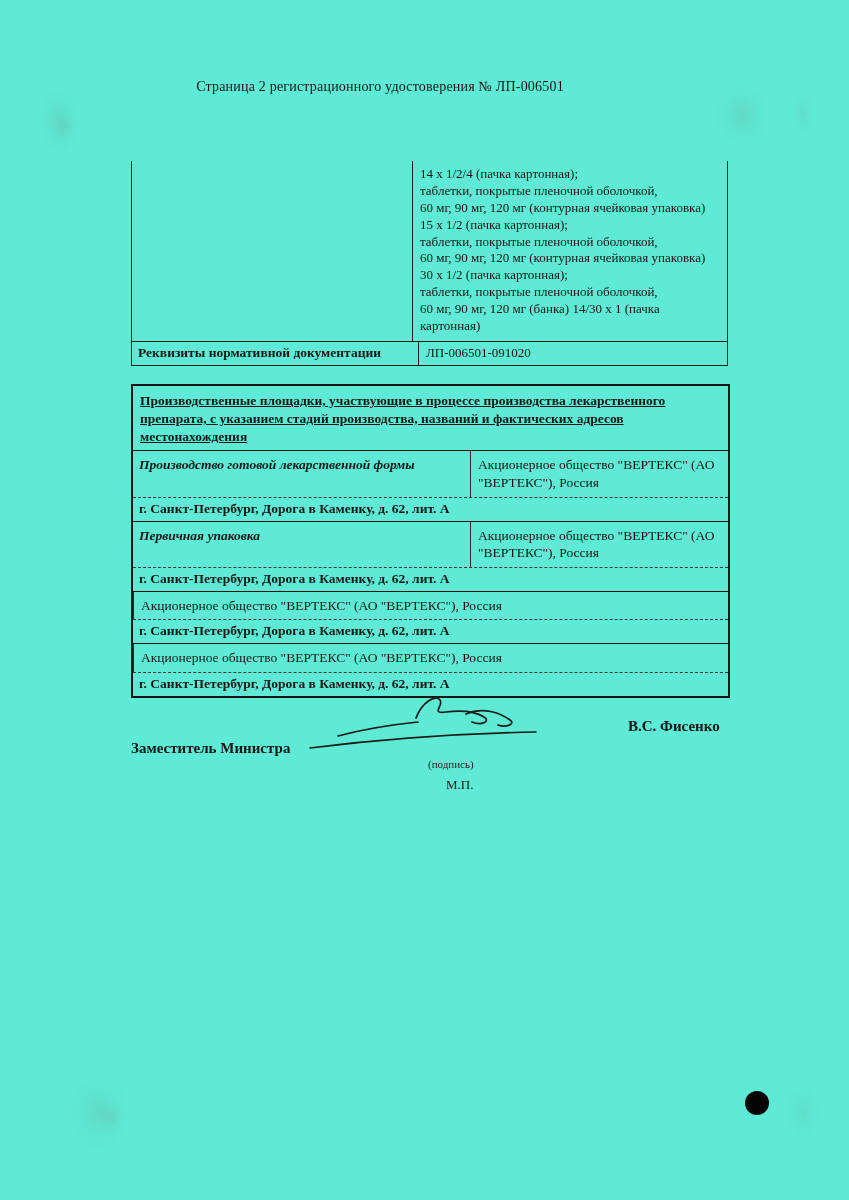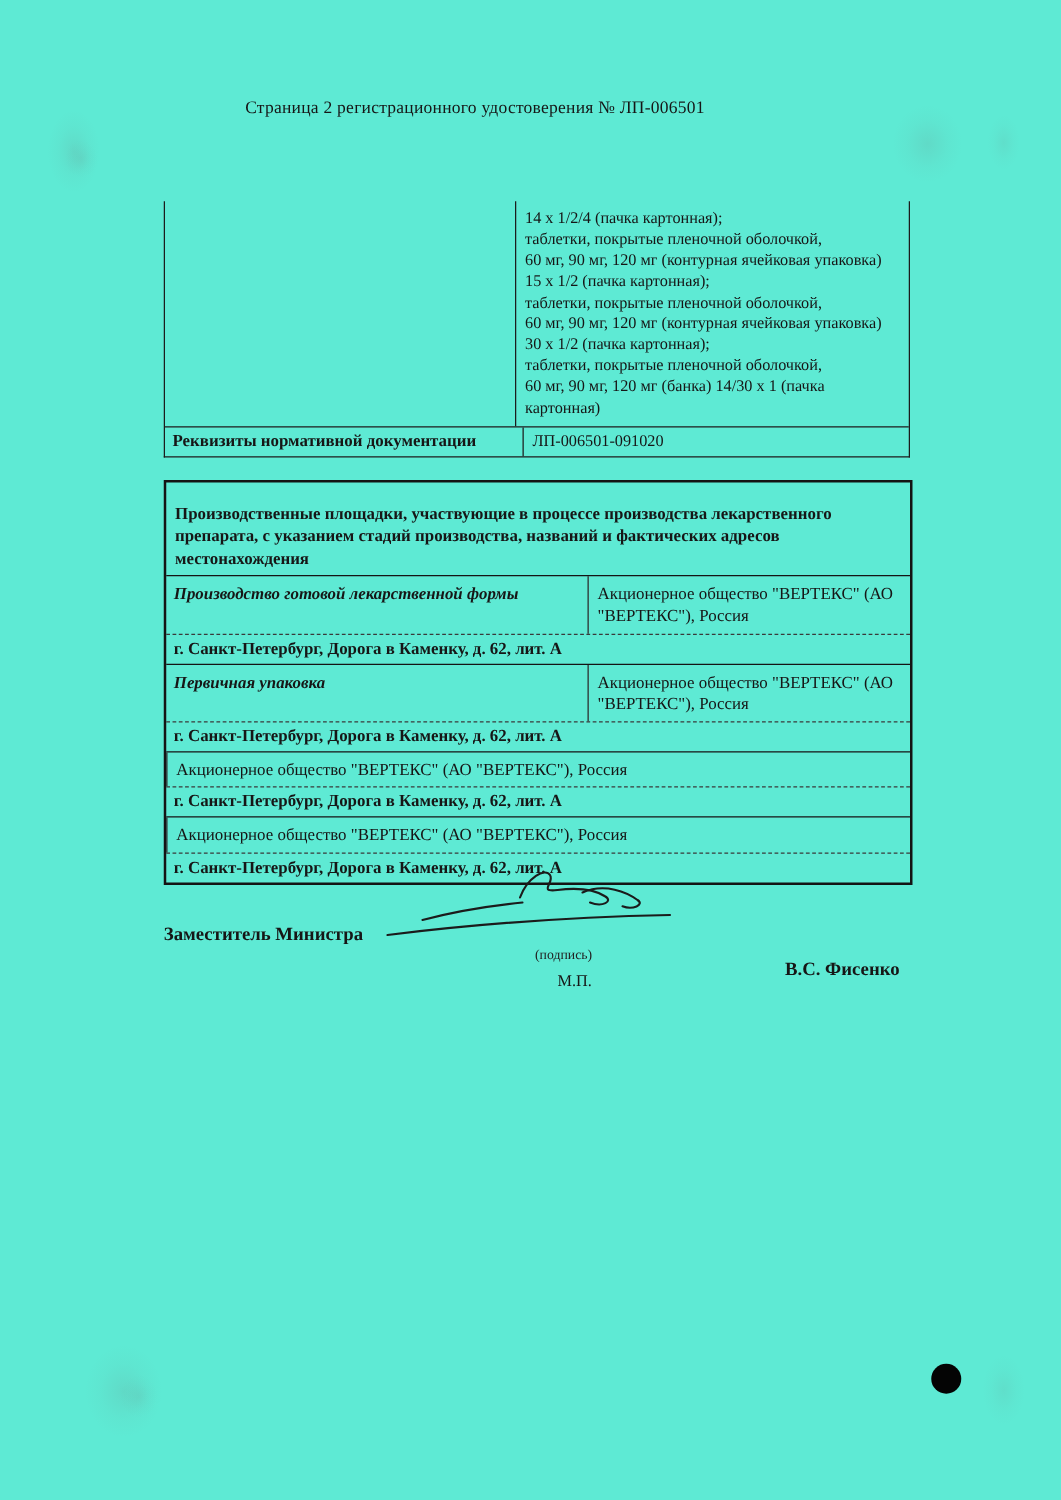--- a/index.html
+++ b/index.html
@@ -46,43 +46,44 @@
   .t1-req-label{width:280px;flex:0 0 280px;font-weight:bold;font-size:13.5px;padding:3px 0 4px 6px;}
   .t1-req-value{flex:1;border-left:1.6px solid #1c1c1c;padding:3px 7px 4px 7px;}
 
   
   .t2{
     position:absolute;left:131px;top:384px;width:595px;
     border:2px solid #141414;
     font-size:13.5px;
   }
   .t2-header{
-    font-weight:bold;padding:16px 7px 5px 7px;line-height:1.32;
+    font-weight:bold;padding:6px 7px 5px 7px;line-height:1.32;
     border-bottom:1.6px solid #141414;
+    text-decoration:underline;
   }
   .t2-row{display:flex;border-bottom:1.3px dashed #3a3a3a;}
   .t2-stage{
     width:325px;flex:0 0 325px;
     font-style:italic;font-weight:bold;
     padding:5px 6px 5px 6px;line-height:1.3;
   }
   .t2-company{
     flex:1;border-left:1.4px solid #2a2a2a;
     padding:5px 7px;line-height:1.3;
   }
   .t2-address{
     font-weight:bold;
     padding:3px 6px 4px 6px;
     border-bottom:1.8px solid #141414;
   }
   .t2-address.last{border-bottom:none;}
 
   
   .sig-title{position:absolute;left:131px;top:740px;font-size:15px;font-weight:bold;}
-  .sig-name{position:absolute;left:628px;top:768px;font-size:15px;font-weight:bold;}
+  .sig-name{position:absolute;left:628px;top:718px;font-size:15px;font-weight:bold;}
   .sig-svg{position:absolute;left:298px;top:692px;}
   .sig-caption{position:absolute;left:428px;top:758px;font-size:11px;color:#222;}
   .sig-mp{position:absolute;left:446px;top:777px;font-size:13px;}
 
   .punch-hole{
     position:absolute;left:745px;top:1091px;width:24px;height:24px;
     border-radius:50%;background:#040404;
   }
 </style>
 </head>

